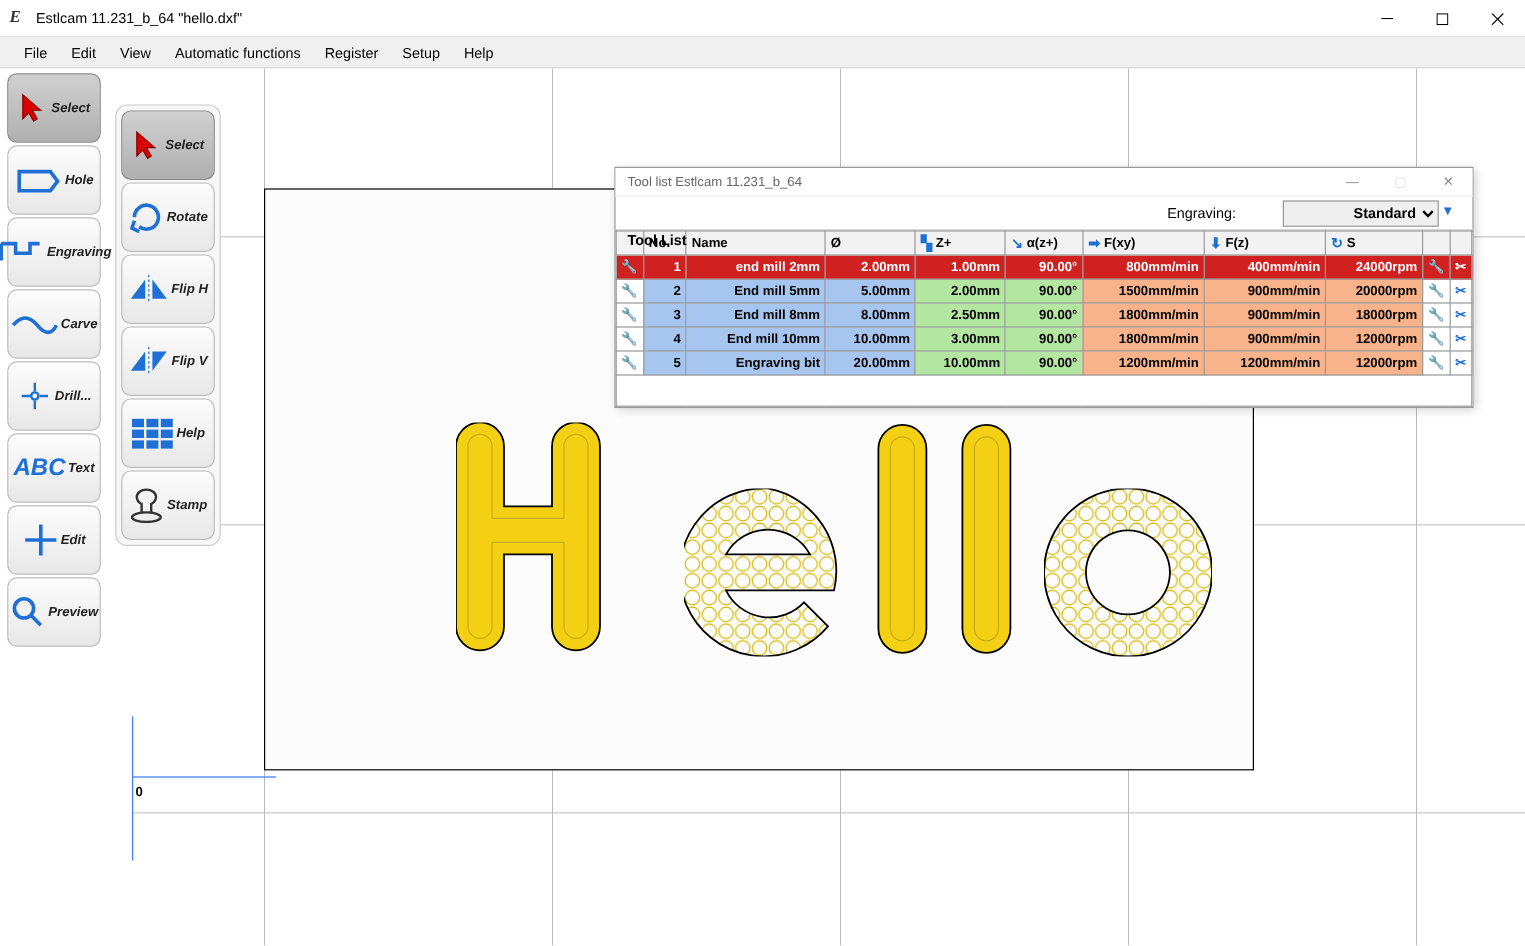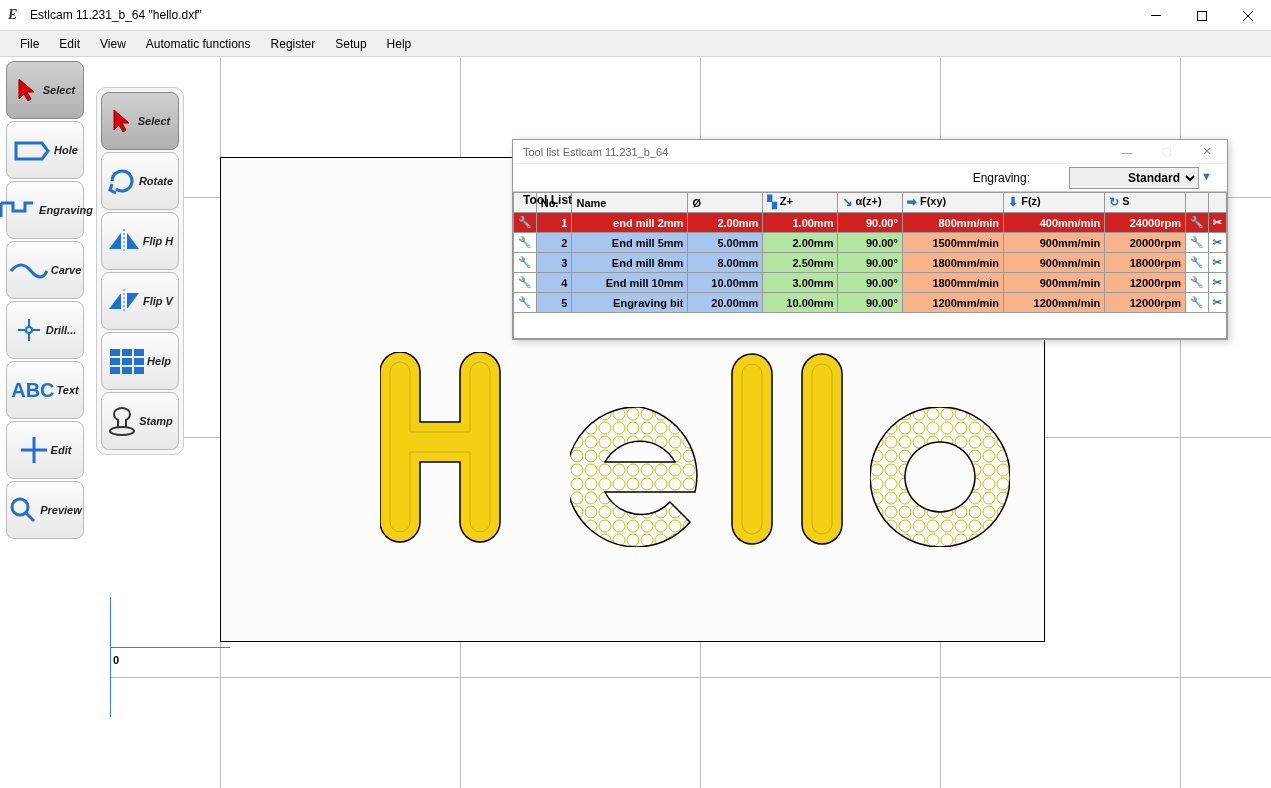--- a/index.html
+++ b/index.html
@@ -176,21 +176,21 @@
         <div class="ico">
           <svg width="30" height="26">
             <circle cx="15" cy="13" r="3" fill="none" stroke="#1e6fd6" stroke-width="2"></circle>
             <path d="M15 2 v7 M15 17 v7 M4 13 h7 M19 13 h7" stroke="#1e6fd6" stroke-width="2"></path>
           </svg>
         </div>
         <div class="lbl">Drill...</div>
       </div>
       <div class="toolbtn">
         <div class="ico">
-          <span style="font-size:20px;font-weight:bold;color:#1e6fd6">ABC</span>
+          <span style="font-size:20px;font-weight:bold;font-style:italic;color:#1e6fd6">ABC</span>
         </div>
         <div class="lbl">Text</div>
       </div>
       <div class="toolbtn">
         <div class="ico">
           <svg width="30" height="30">
             <path d="M15 2 v26 M2 15 h26" stroke="#1e6fd6" stroke-width="3"></path>
           </svg>
         </div>
         <div class="lbl">Edit</div>

